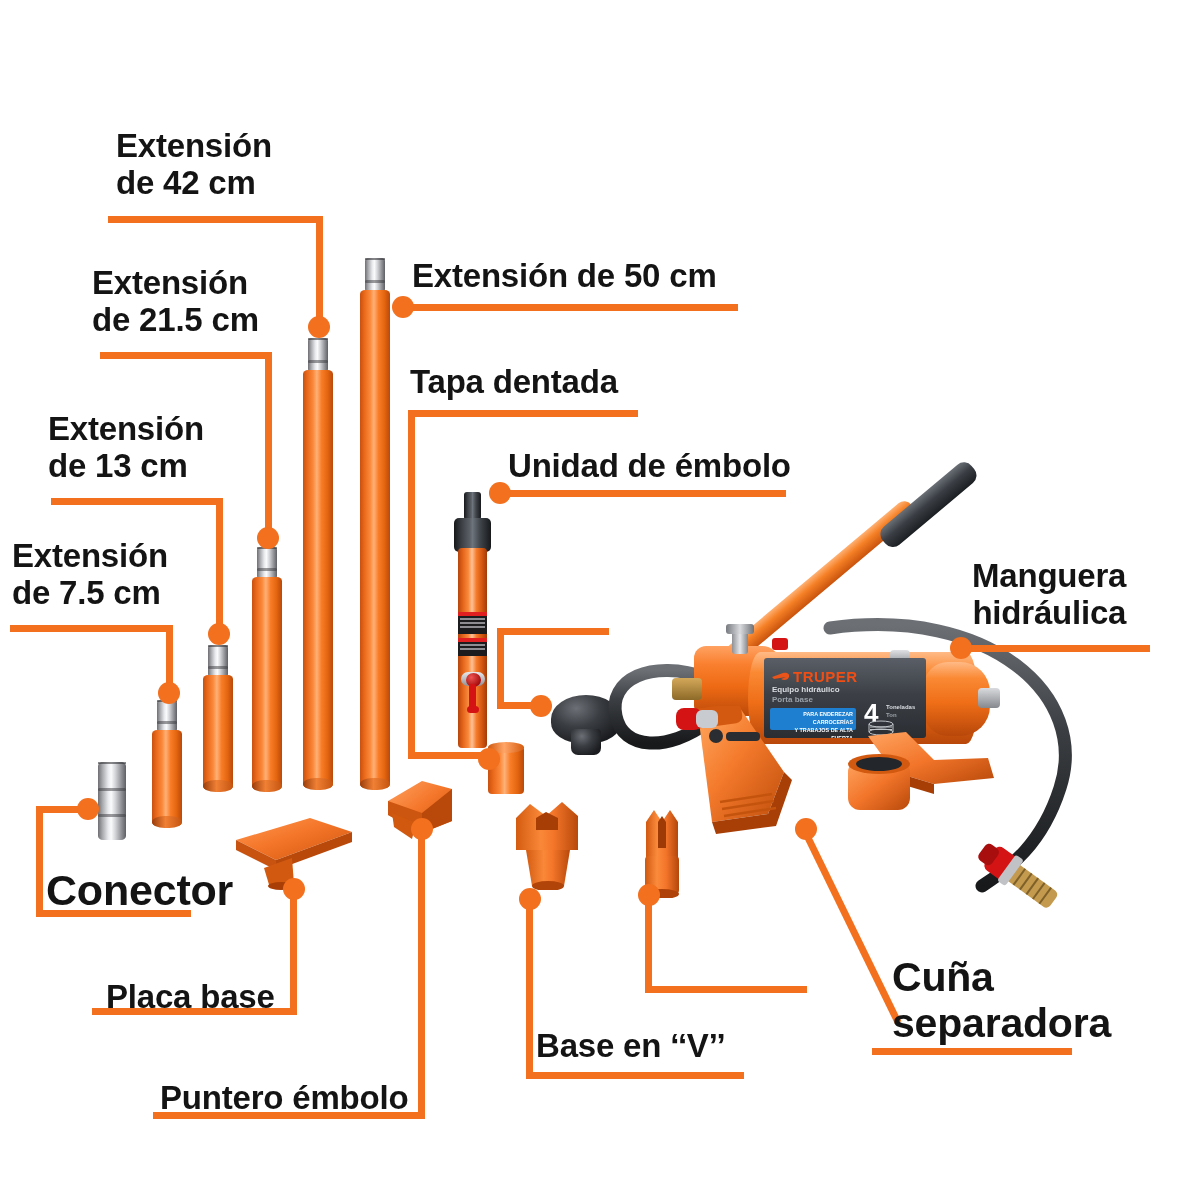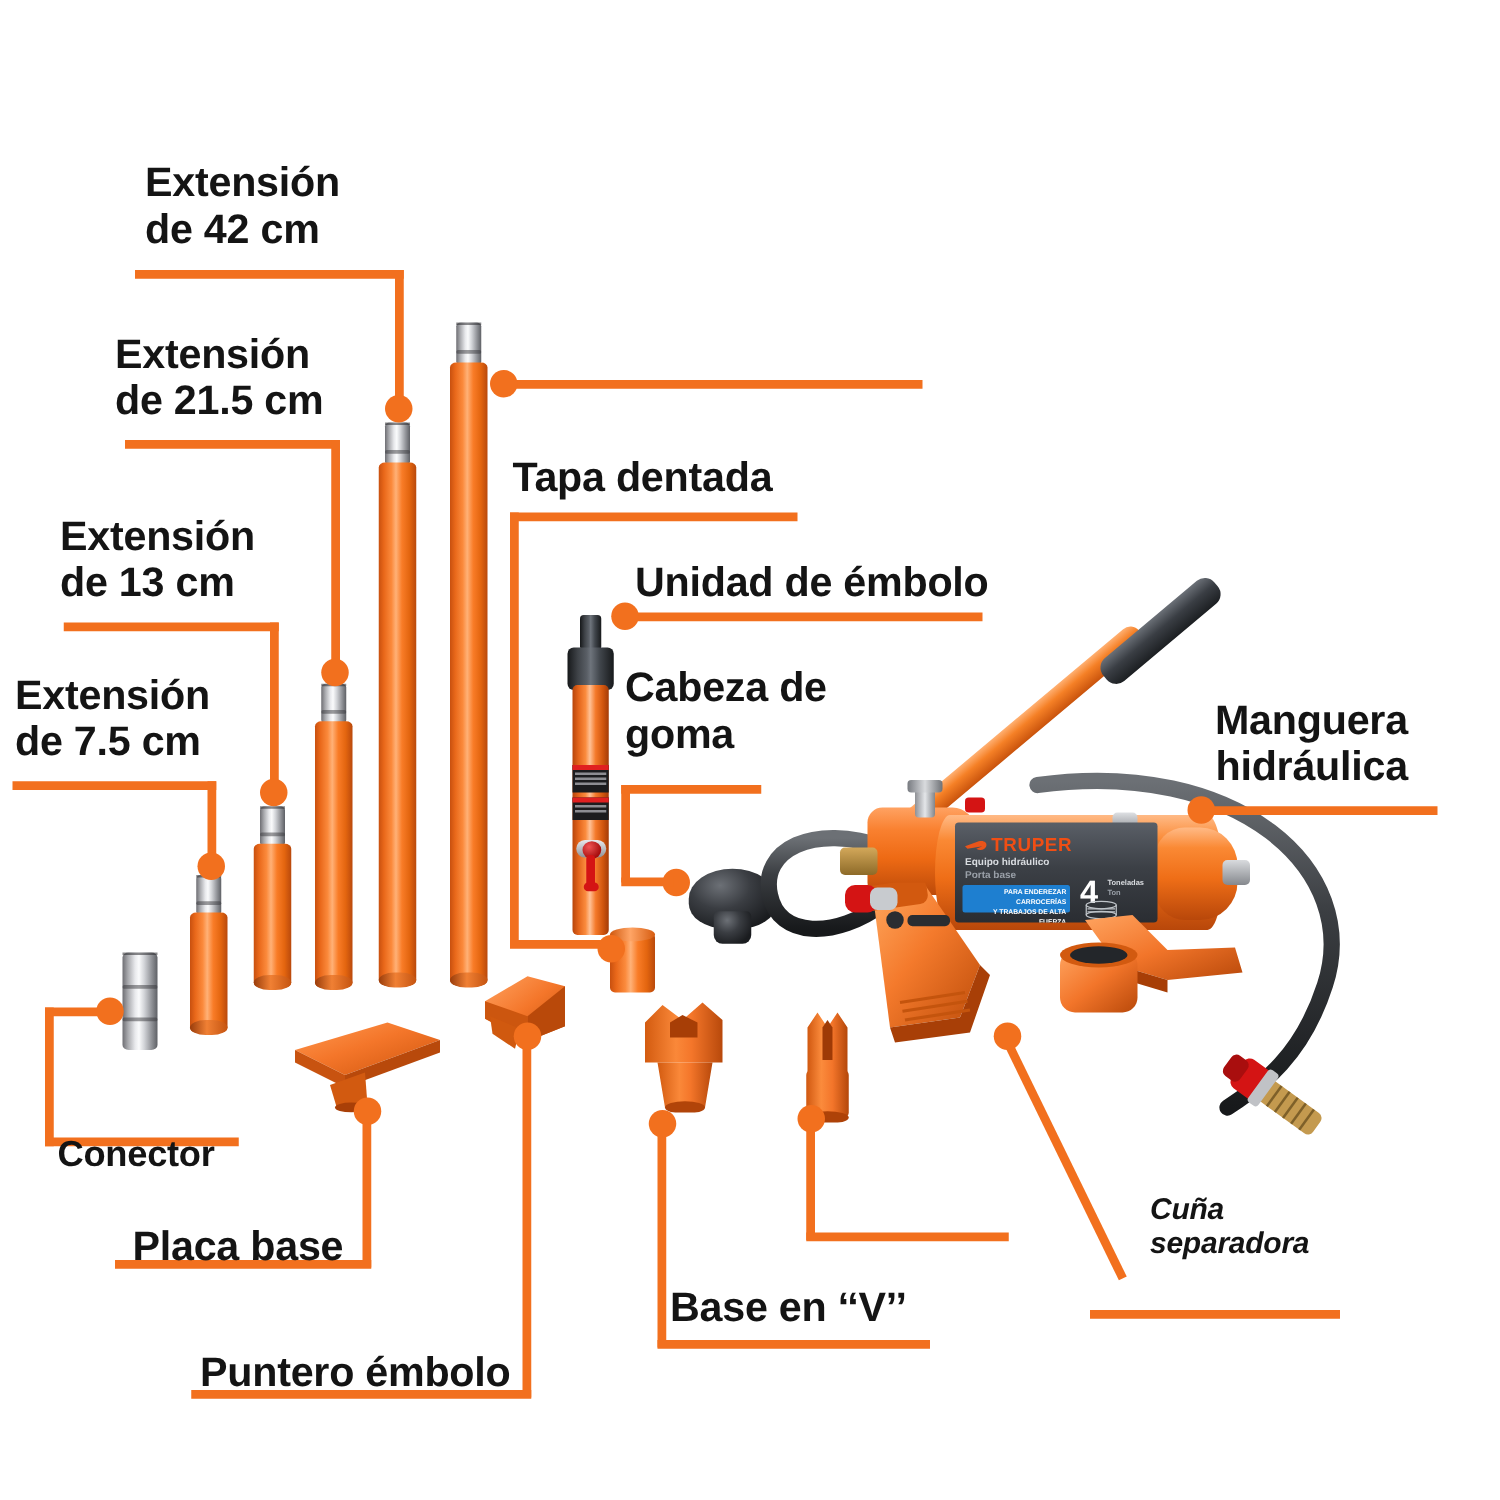--- a/index.html
+++ b/index.html
@@ -414,36 +414,35 @@
 
   <div class="lbl" style="left:92px;top:265px;font-size:33px;">Extensión
 de 21.5 cm</div>
 
   <div class="lbl" style="left:48px;top:411px;font-size:33px;">Extensión
 de 13 cm</div>
 
   <div class="lbl" style="left:12px;top:538px;font-size:33px;">Extensión
 de 7.5 cm</div>
 
+  <div class="lbl" style="left:412px;top:258px;font-size:33px;">Extensión de 50 cm</div>
 
   <div class="lbl" style="left:410px;top:364px;font-size:33px;">Tapa dentada</div>
 
   <div class="lbl" style="left:508px;top:448px;font-size:33px;">Unidad de émbolo</div>
 
-  <div class="lbl" style="left:500px;top:532px;font-size:33px;">Cabeza de
-goma</div>
 
   <div class="lbl" style="left:972px;top:558px;font-size:33px;text-align:right;">Manguera
 hidráulica</div>
 
-  <div class="lbl" style="left:46px;top:866px;font-size:29px;margin-top:42px;">Conector</div>
+  <div class="lbl" style="left:46px;top:866px;font-size:43px;">Conector</div>
 
   <div class="lbl" style="left:106px;top:979px;font-size:33px;">Placa base</div>
 
   <div class="lbl" style="left:160px;top:1080px;font-size:33px;">Puntero émbolo</div>
 
   <div class="lbl" style="left:536px;top:1028px;font-size:33px;">Base en ‘‘V’’</div>
 
 
-  <div class="lbl" style="left:920px;top:955px;font-size:24px;font-style:italic;">Cuña
+  <div class="lbl" style="left:892px;top:955px;font-size:41px;">Cuña
 separadora</div>
 
 </div>
 
 </body></html>

